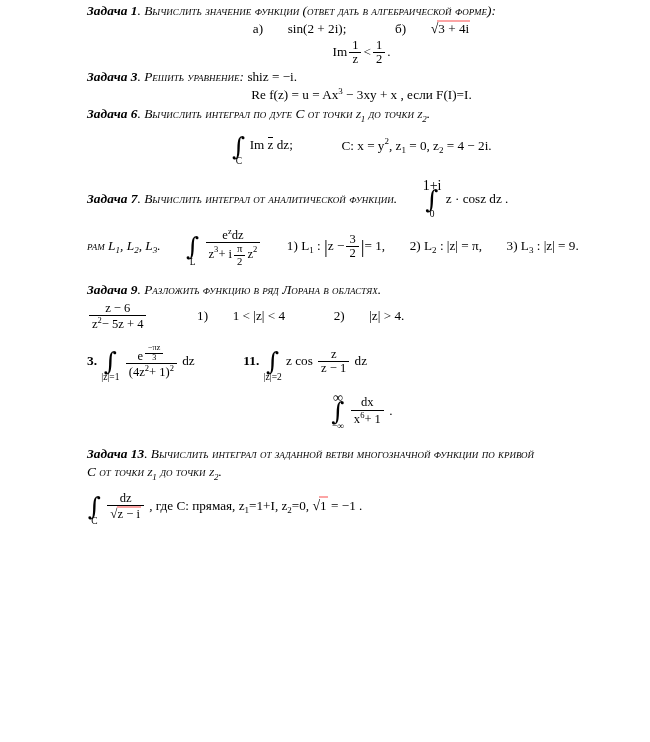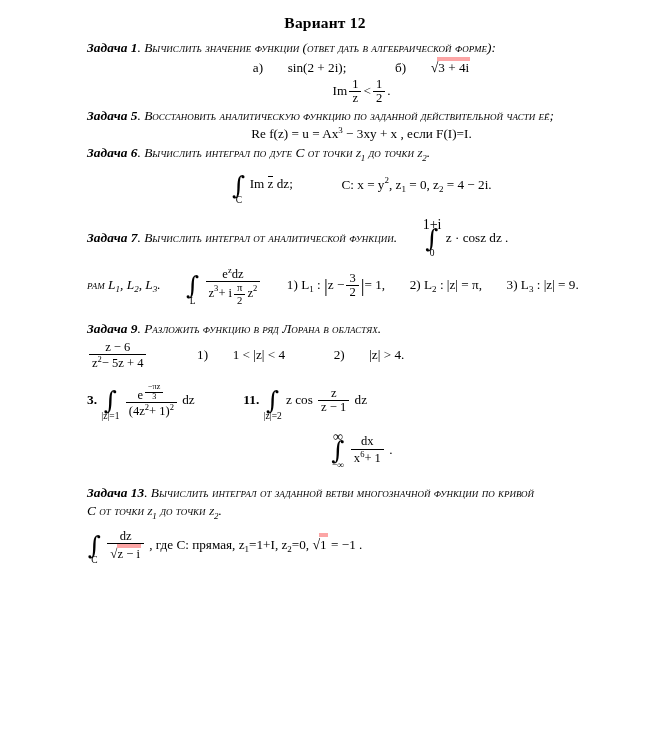--- a/index.html
+++ b/index.html
@@ -120,21 +120,21 @@
     font-family: "DejaVu Serif", serif;
   }
   .sqrt {
     display: inline-block;
     white-space: nowrap;
   }
   .sqrt > .rad {
     font-size: 1.05em;
   }
   .sqrt > .arg {
-    border-top: 4px solid #fca5a5;
+    border-top: 2px solid #fca5a5;
     padding: 0 1px 0 1px;
     display: inline-block;
     margin-left: -1px;
   }
   .ovl {
     border-top: 1px solid #000;
     display: inline-block;
     padding-top: 0px;
     line-height: 1.0;
   }
@@ -144,46 +144,46 @@
     vertical-align: middle;
     line-height: 1;
   }
   .tight { line-height: 1.05; }
 </style>
 </head>
 <body>
 
 <div class="page">
 
-  <div class="title">Вариант 12</div>
 
   <div class="block">
 
     <div class="task-line">
       <span class="lbl">Задача 1</span><span class="txt">. Вычислить значение функции (ответ дать в алгебраической форме):</span>
     </div>
     <div class="centered tight">
       <span class="math">а)</span>
       <span class="gap-s"></span>
       <span class="math">sin(2 + 2i);</span>
       <span class="gap"></span>
       <span class="math">б)</span>
       <span class="gap-s"></span>
       <span class="sqrt math"><span class="rad">√</span><span class="arg">3 + 4i</span></span>
     </div>
 
     <div class="centered">
       <span class="math">Im</span><span class="frac"><span class="num">1</span><span class="den">z</span></span><span class="math">&lt;</span><span class="frac"><span class="num">1</span><span class="den">2</span></span><span class="math">.</span>
     </div>
 
-
-
-    <div class="task-line">
-      <span class="lbl">Задача 5</span><span class="txt">. Восстановить аналитическую функцию по заданной действительной части её;</span>
-    </div>
+    <div class="task-line">
+      <span class="lbl">Задача 3</span><span class="txt">. Решить уравнение:</span>
+      <span class="math">shiz = −i.</span>
+    </div>
+
+
     <div class="centered">
       <span class="math">Re f(z) = u = Ax</span><sup class="s math">3</sup>
       <span class="math">− 3xy + x , если F(I)=I.</span>
     </div>
 
     <div class="task-line">
       <span class="lbl">Задача 6</span><span class="txt">. Вычислить интеграл по дуге С  от точки z</span><sub class="s txt">1</sub><span class="txt"> до точки z</span><sub class="s txt">2</sub><span class="txt">.</span>
     </div>
     <div class="centered">
       <span class="int-wrap"><span class="lim-top">&nbsp;</span><span class="sym">∫</span><span class="lim-bot">C</span></span>

